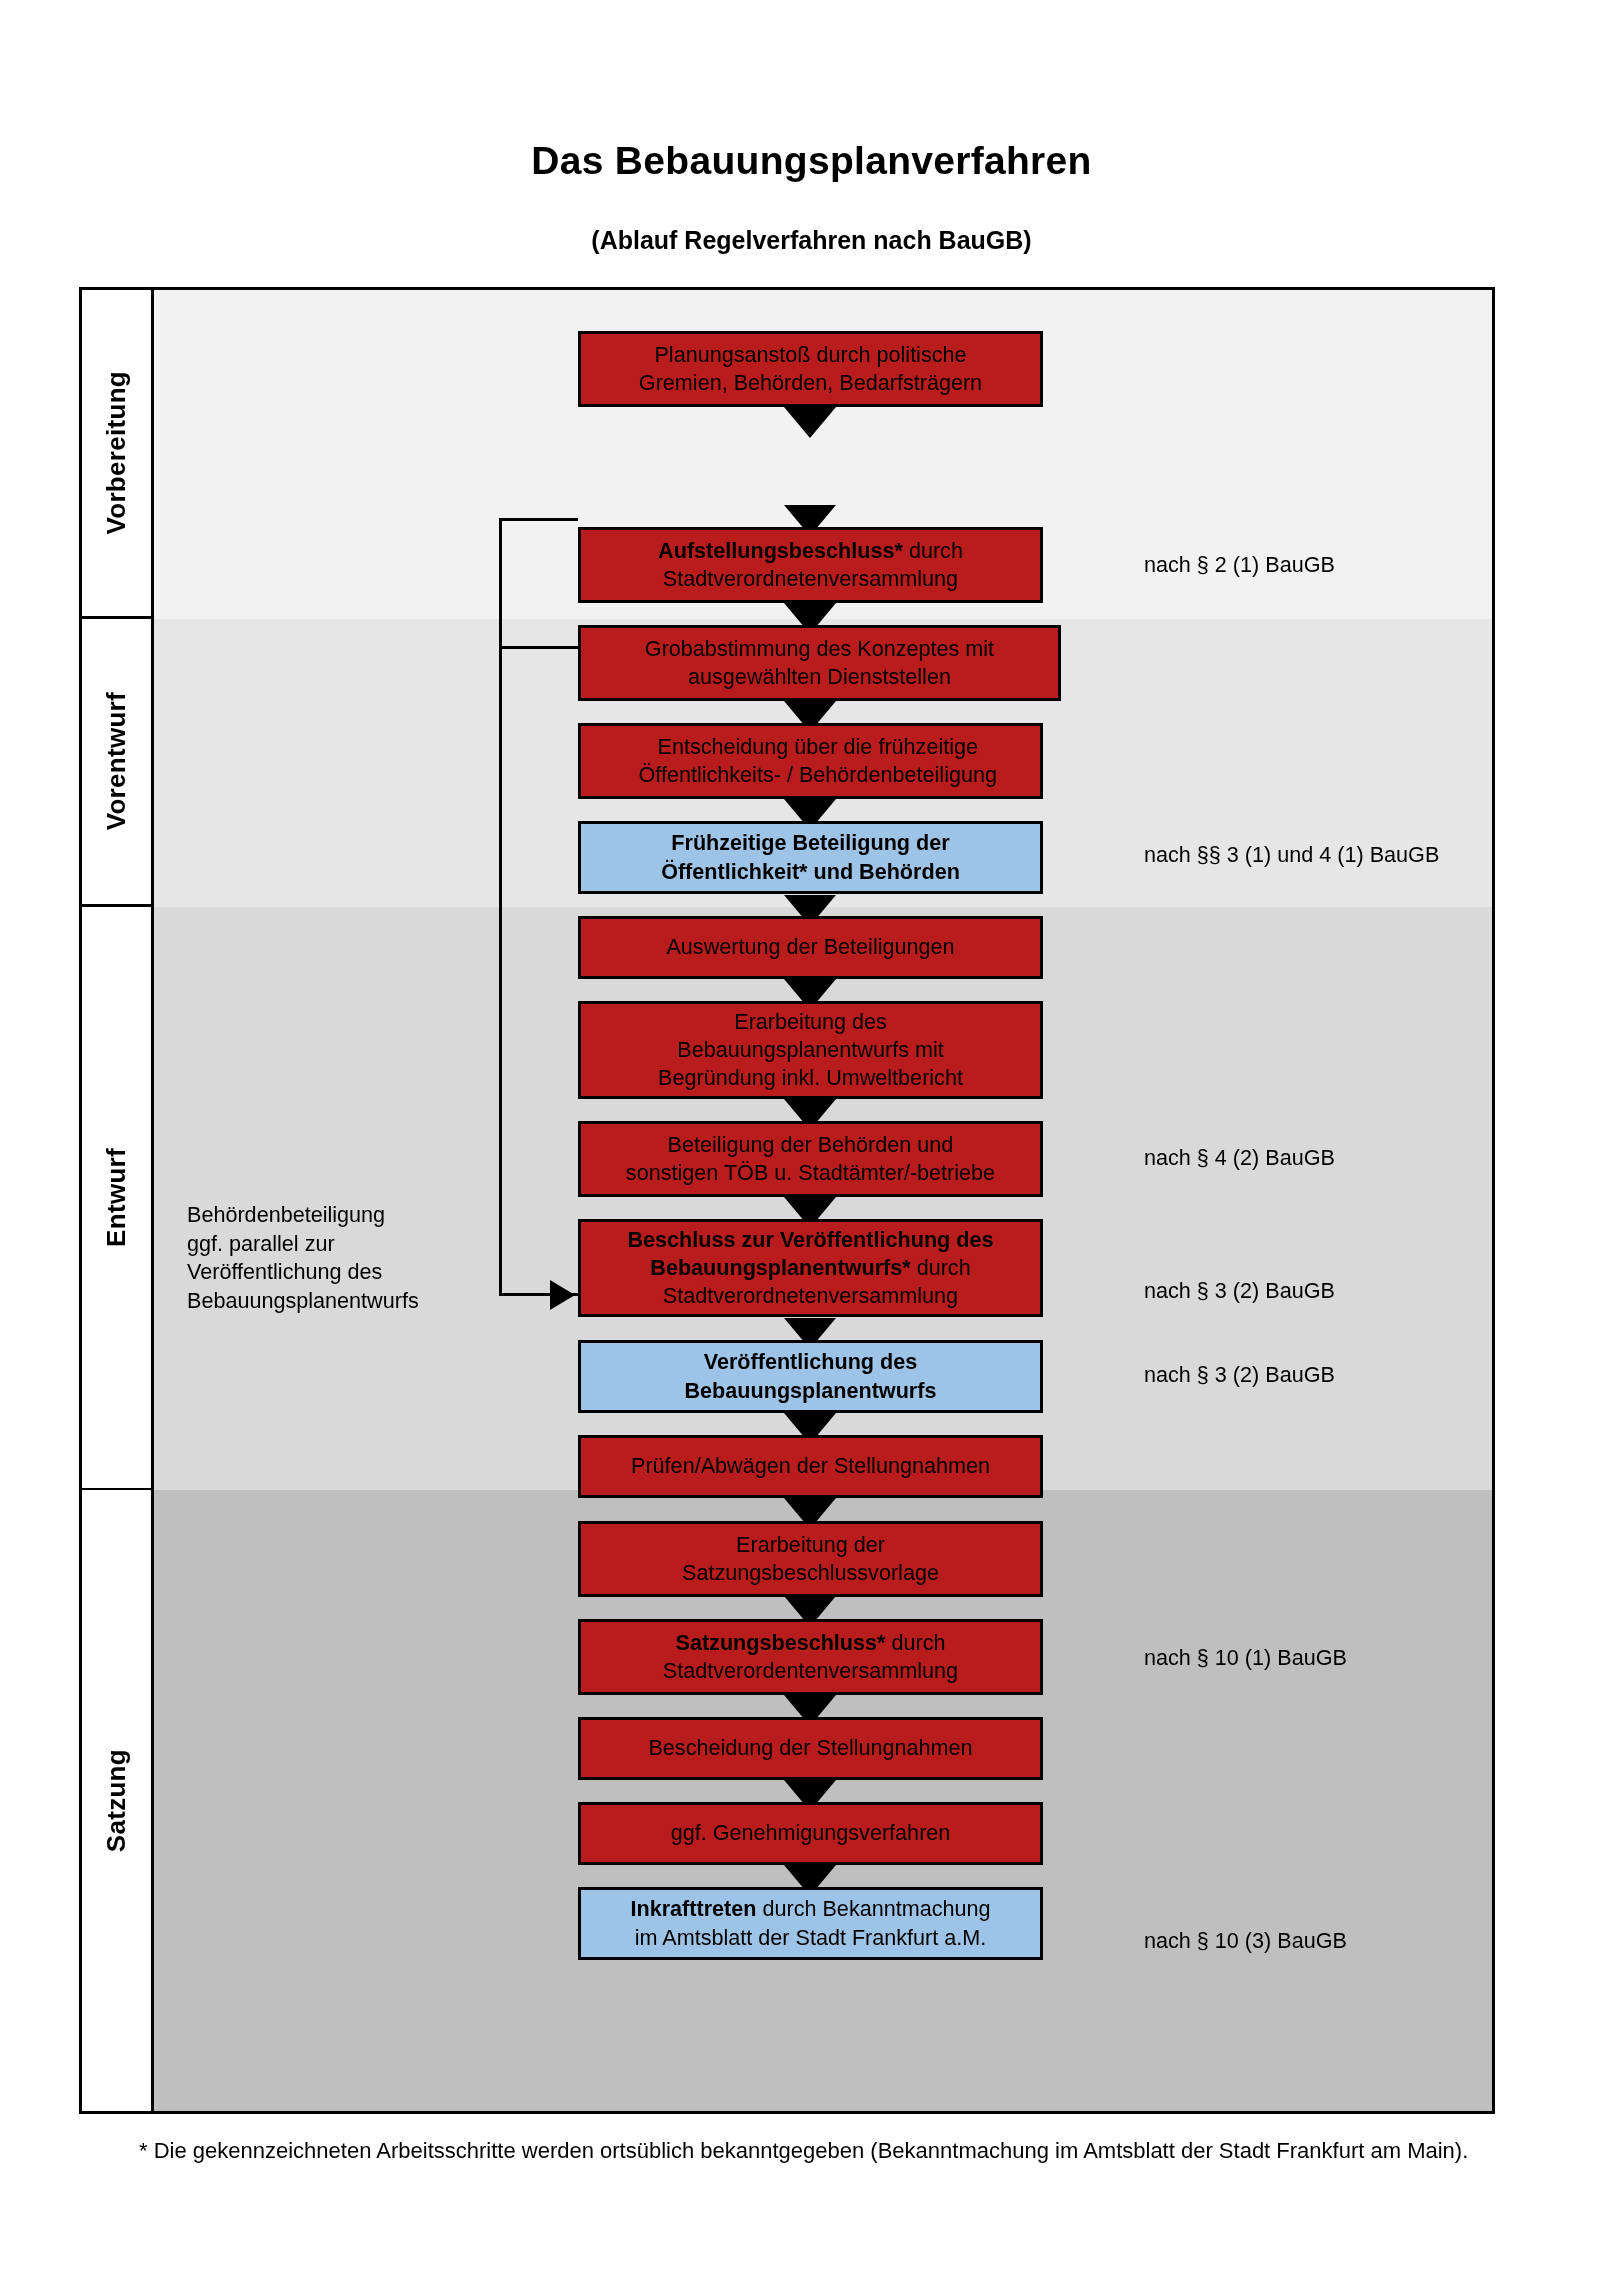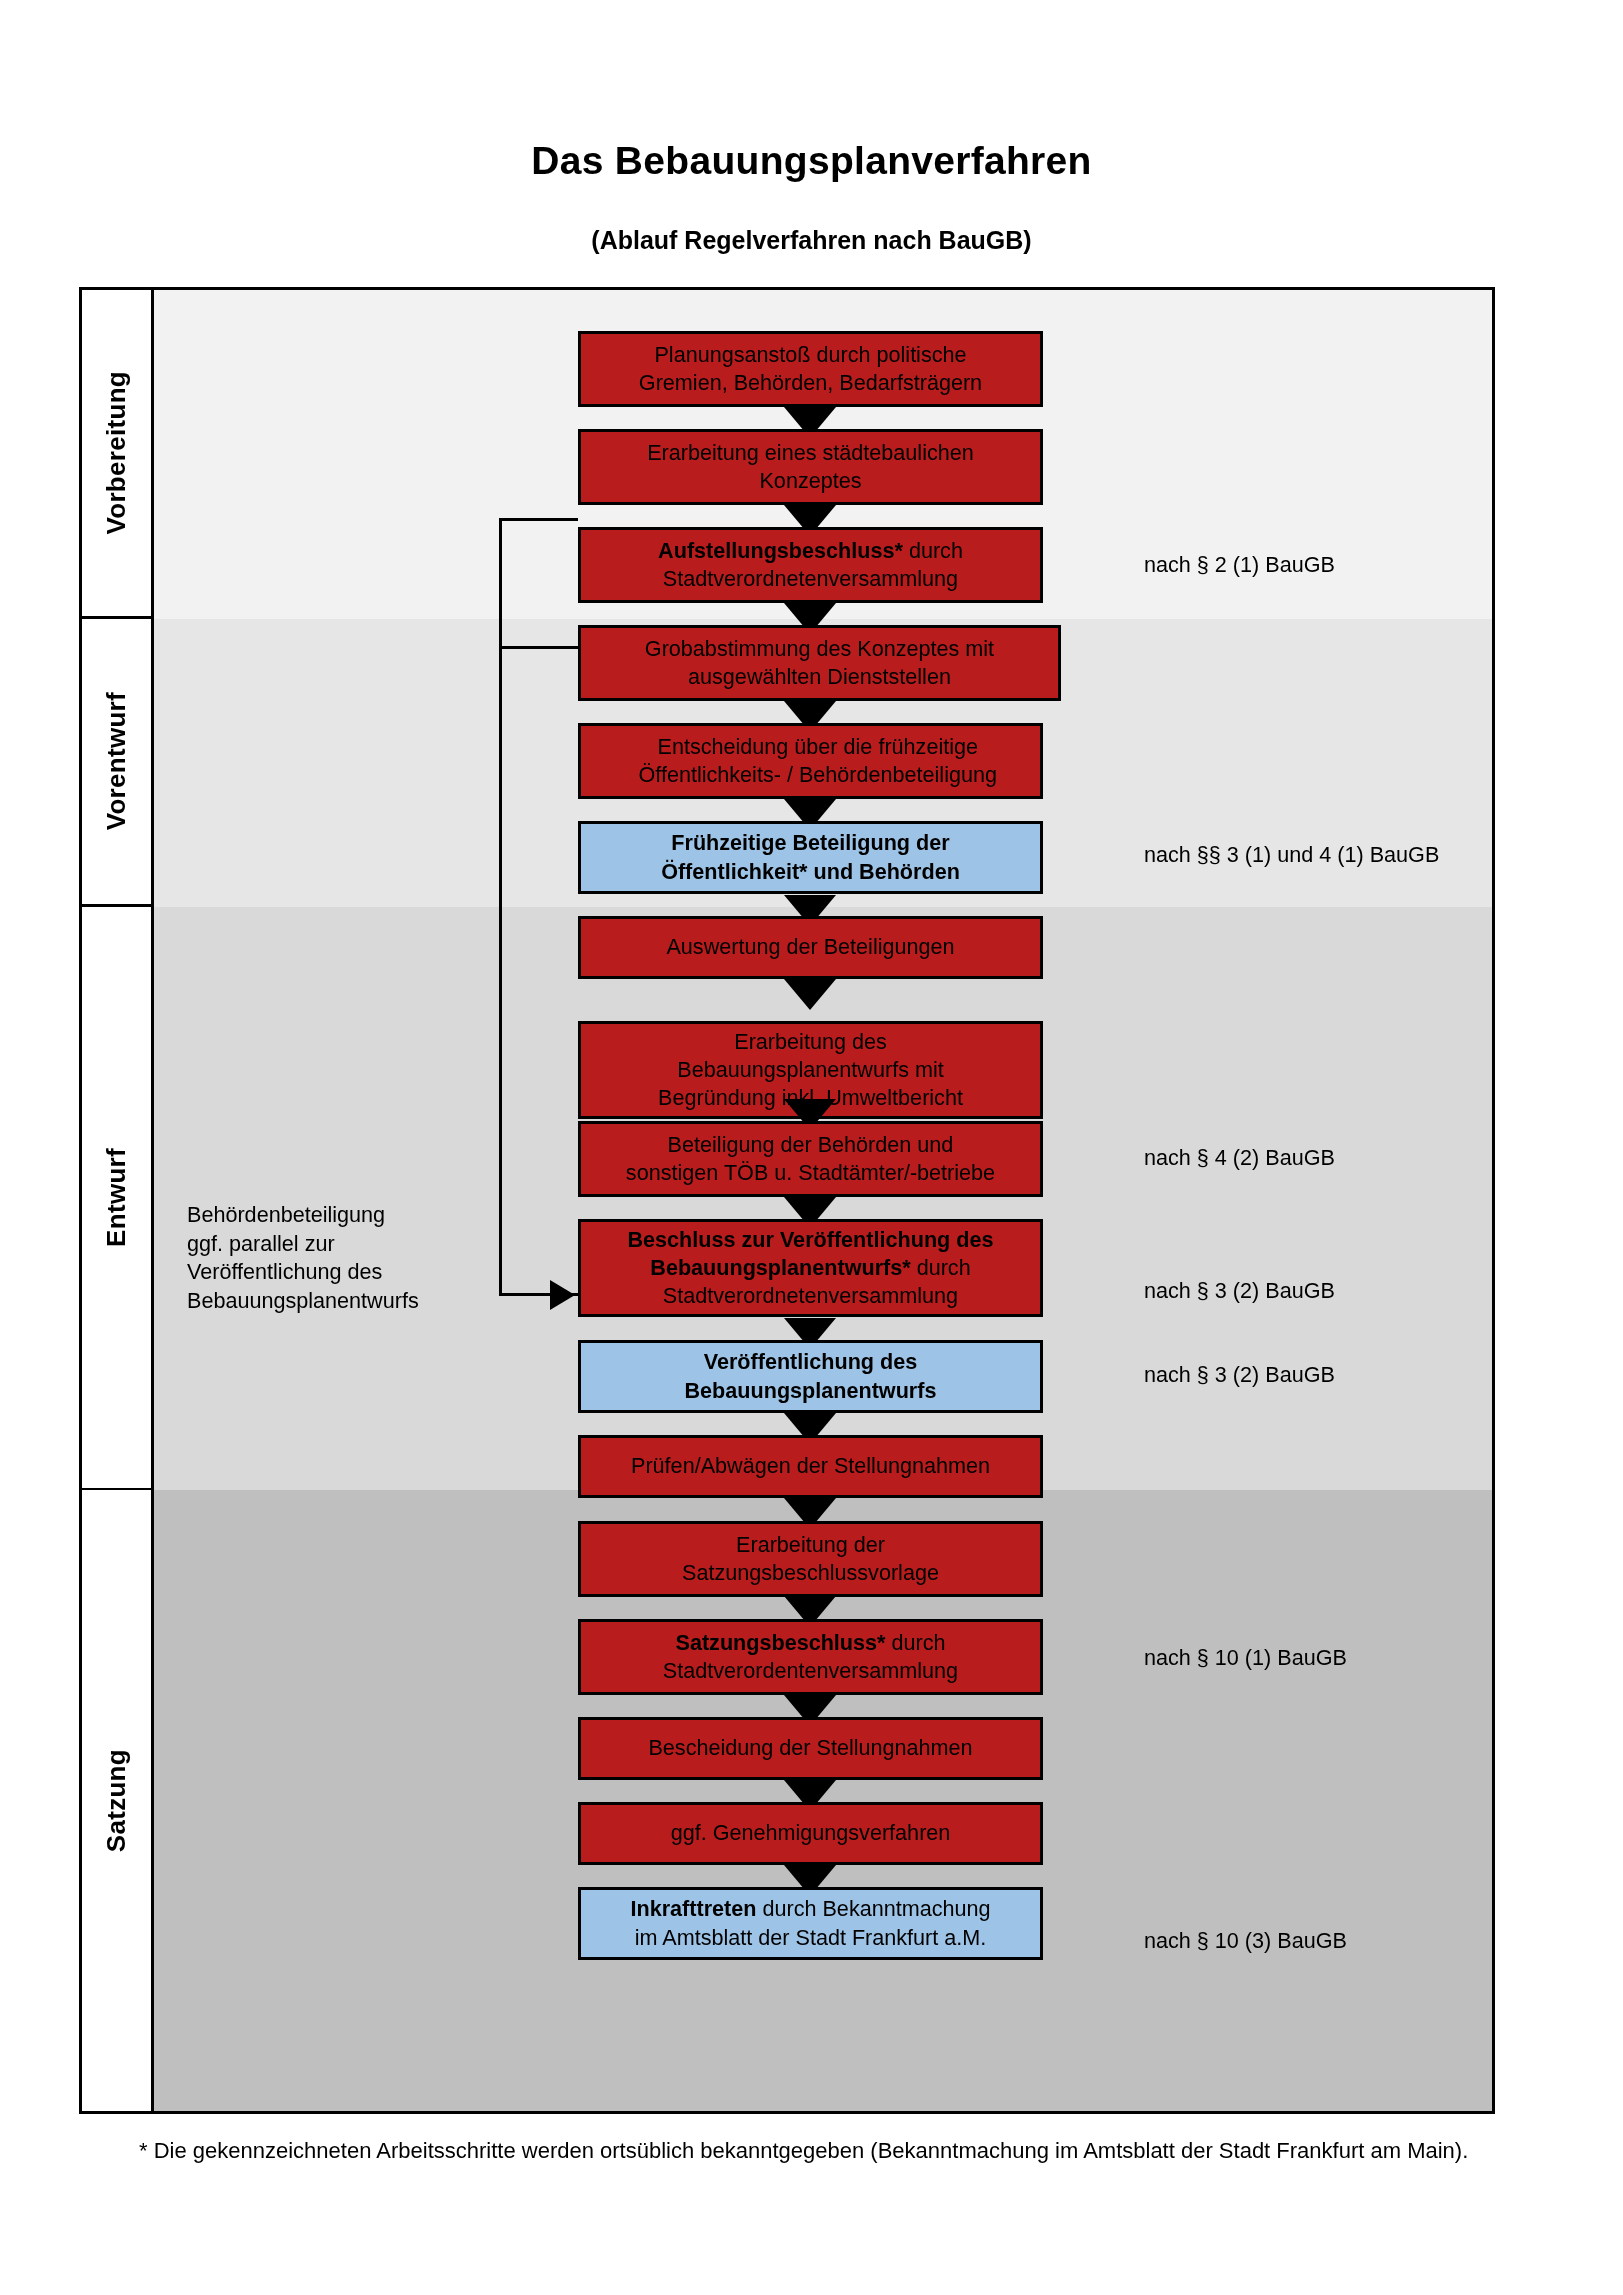--- a/index.html
+++ b/index.html
@@ -201,26 +201,20 @@
   <div class="bracket-head" style="left:468px; top:990px;"></div>
 
   <div class="node" style="left:496px; top:41px; width:465px; height:76px;">
     <div>
       <span>Planungsanstoß durch politische</span><br>
       <span>Gremien, Behörden, Bedarfsträgern</span>
     </div>
   </div>
   <div class="arrow" style="left:702px; top:117px;"></div>
 
-  <div class="node" style="left:496px; top:139px; width:465px; height:76px;">
-    <div>
-      <span>Erarbeitung eines städtebaulichen</span><br>
-      <span>Konzeptes</span>
-    </div>
-  </div>
   <div class="arrow" style="left:702px; top:215px;"></div>
 
   <div class="node" style="left:496px; top:237px; width:465px; height:76px;">
     <div>
       <b>Aufstellungsbeschluss*</b><span> durch</span><br>
       <span>Stadtverordnetenversammlung</span>
     </div>
   </div>
   <div class="arrow" style="left:702px; top:313px;"></div>
 
@@ -248,21 +242,21 @@
   </div>
   <div class="arrow" style="left:702px; top:605px;"></div>
 
   <div class="node" style="left:496px; top:626px; width:465px; height:63px;">
     <div>
       <span>Auswertung der Beteiligungen</span>
     </div>
   </div>
   <div class="arrow" style="left:702px; top:689px;"></div>
 
-  <div class="node" style="left:496px; top:711px; width:465px; height:98px;margin-top:20px;">
+  <div class="node" style="left:496px; top:711px; width:465px; height:98px;">
     <div>
       <span>Erarbeitung des</span><br>
       <span>Bebauungsplanentwurfs mit</span><br>
       <span>Begründung inkl. Umweltbericht</span>
     </div>
   </div>
   <div class="arrow" style="left:702px; top:809px;"></div>
 
   <div class="node" style="left:496px; top:831px; width:465px; height:76px;">
     <div>

